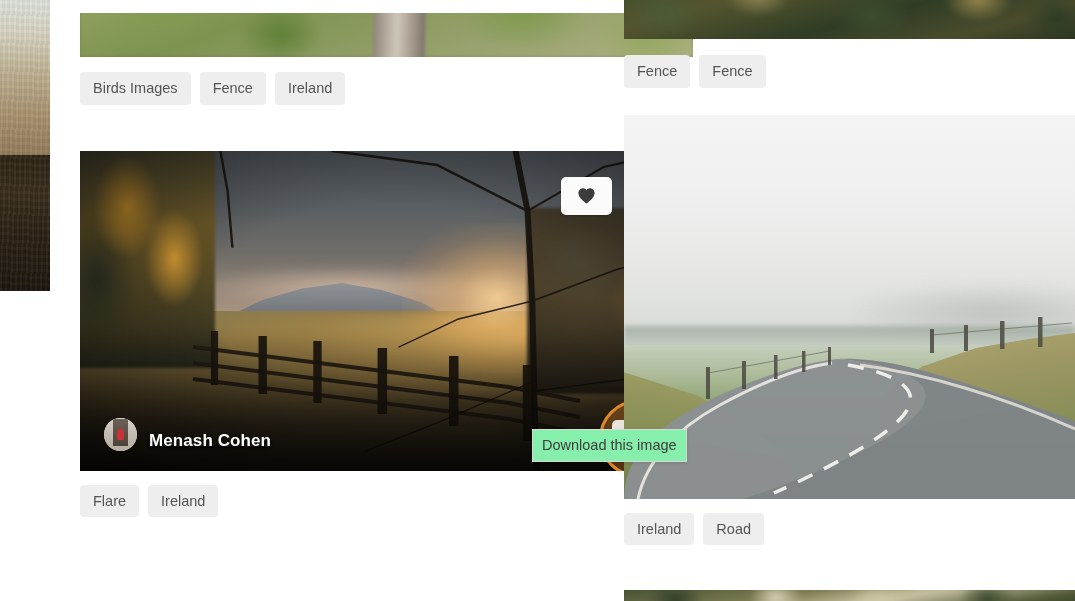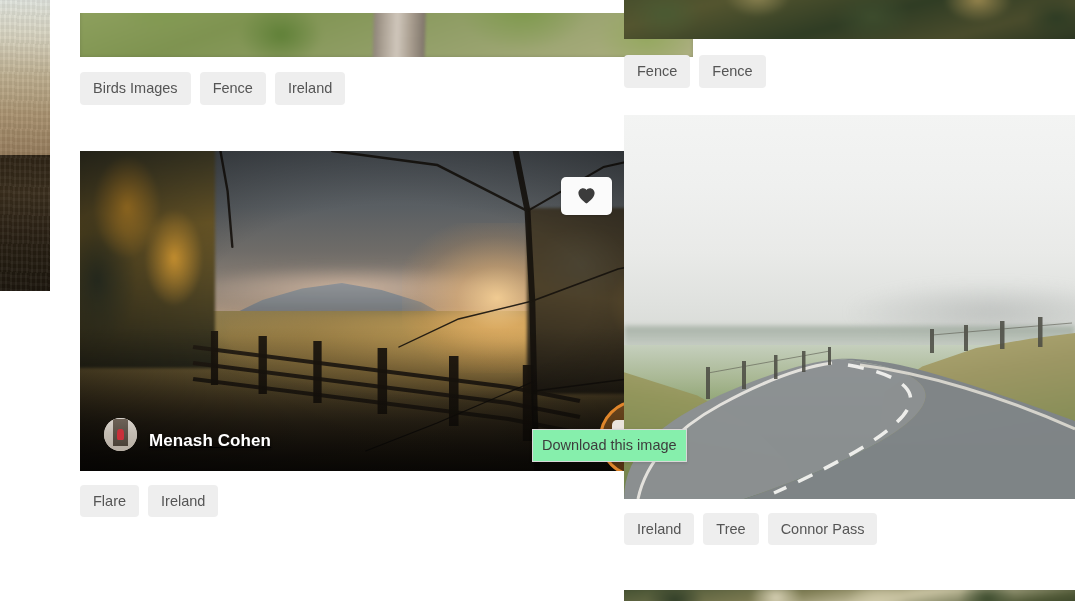--- a/index.html
+++ b/index.html
@@ -489,22 +489,21 @@
             <rect x="414" y="202" width="4.5" height="30"></rect>
           </g>
           <g stroke="#5a5a50" stroke-width="1" fill="none" opacity="0.6">
             <path d="M84 258 L206 236"></path>
             <path d="M308 220 L448 208"></path>
           </g>
         </svg>
       </div>
       <div class="tags" style="margin-top:14px;">
         <button class="tag">Ireland</button>
-        <button class="tag">Tree</button>
-        <button class="tag">Connor Pass</button>
+        <button class="tag">Road</button>
       </div>
     </div>
 
     <div class="card" style="margin-top:45px;">
       <div class="photo p-bottom">
         <div class="bg"></div>
       </div>
     </div>
   </div>
 

